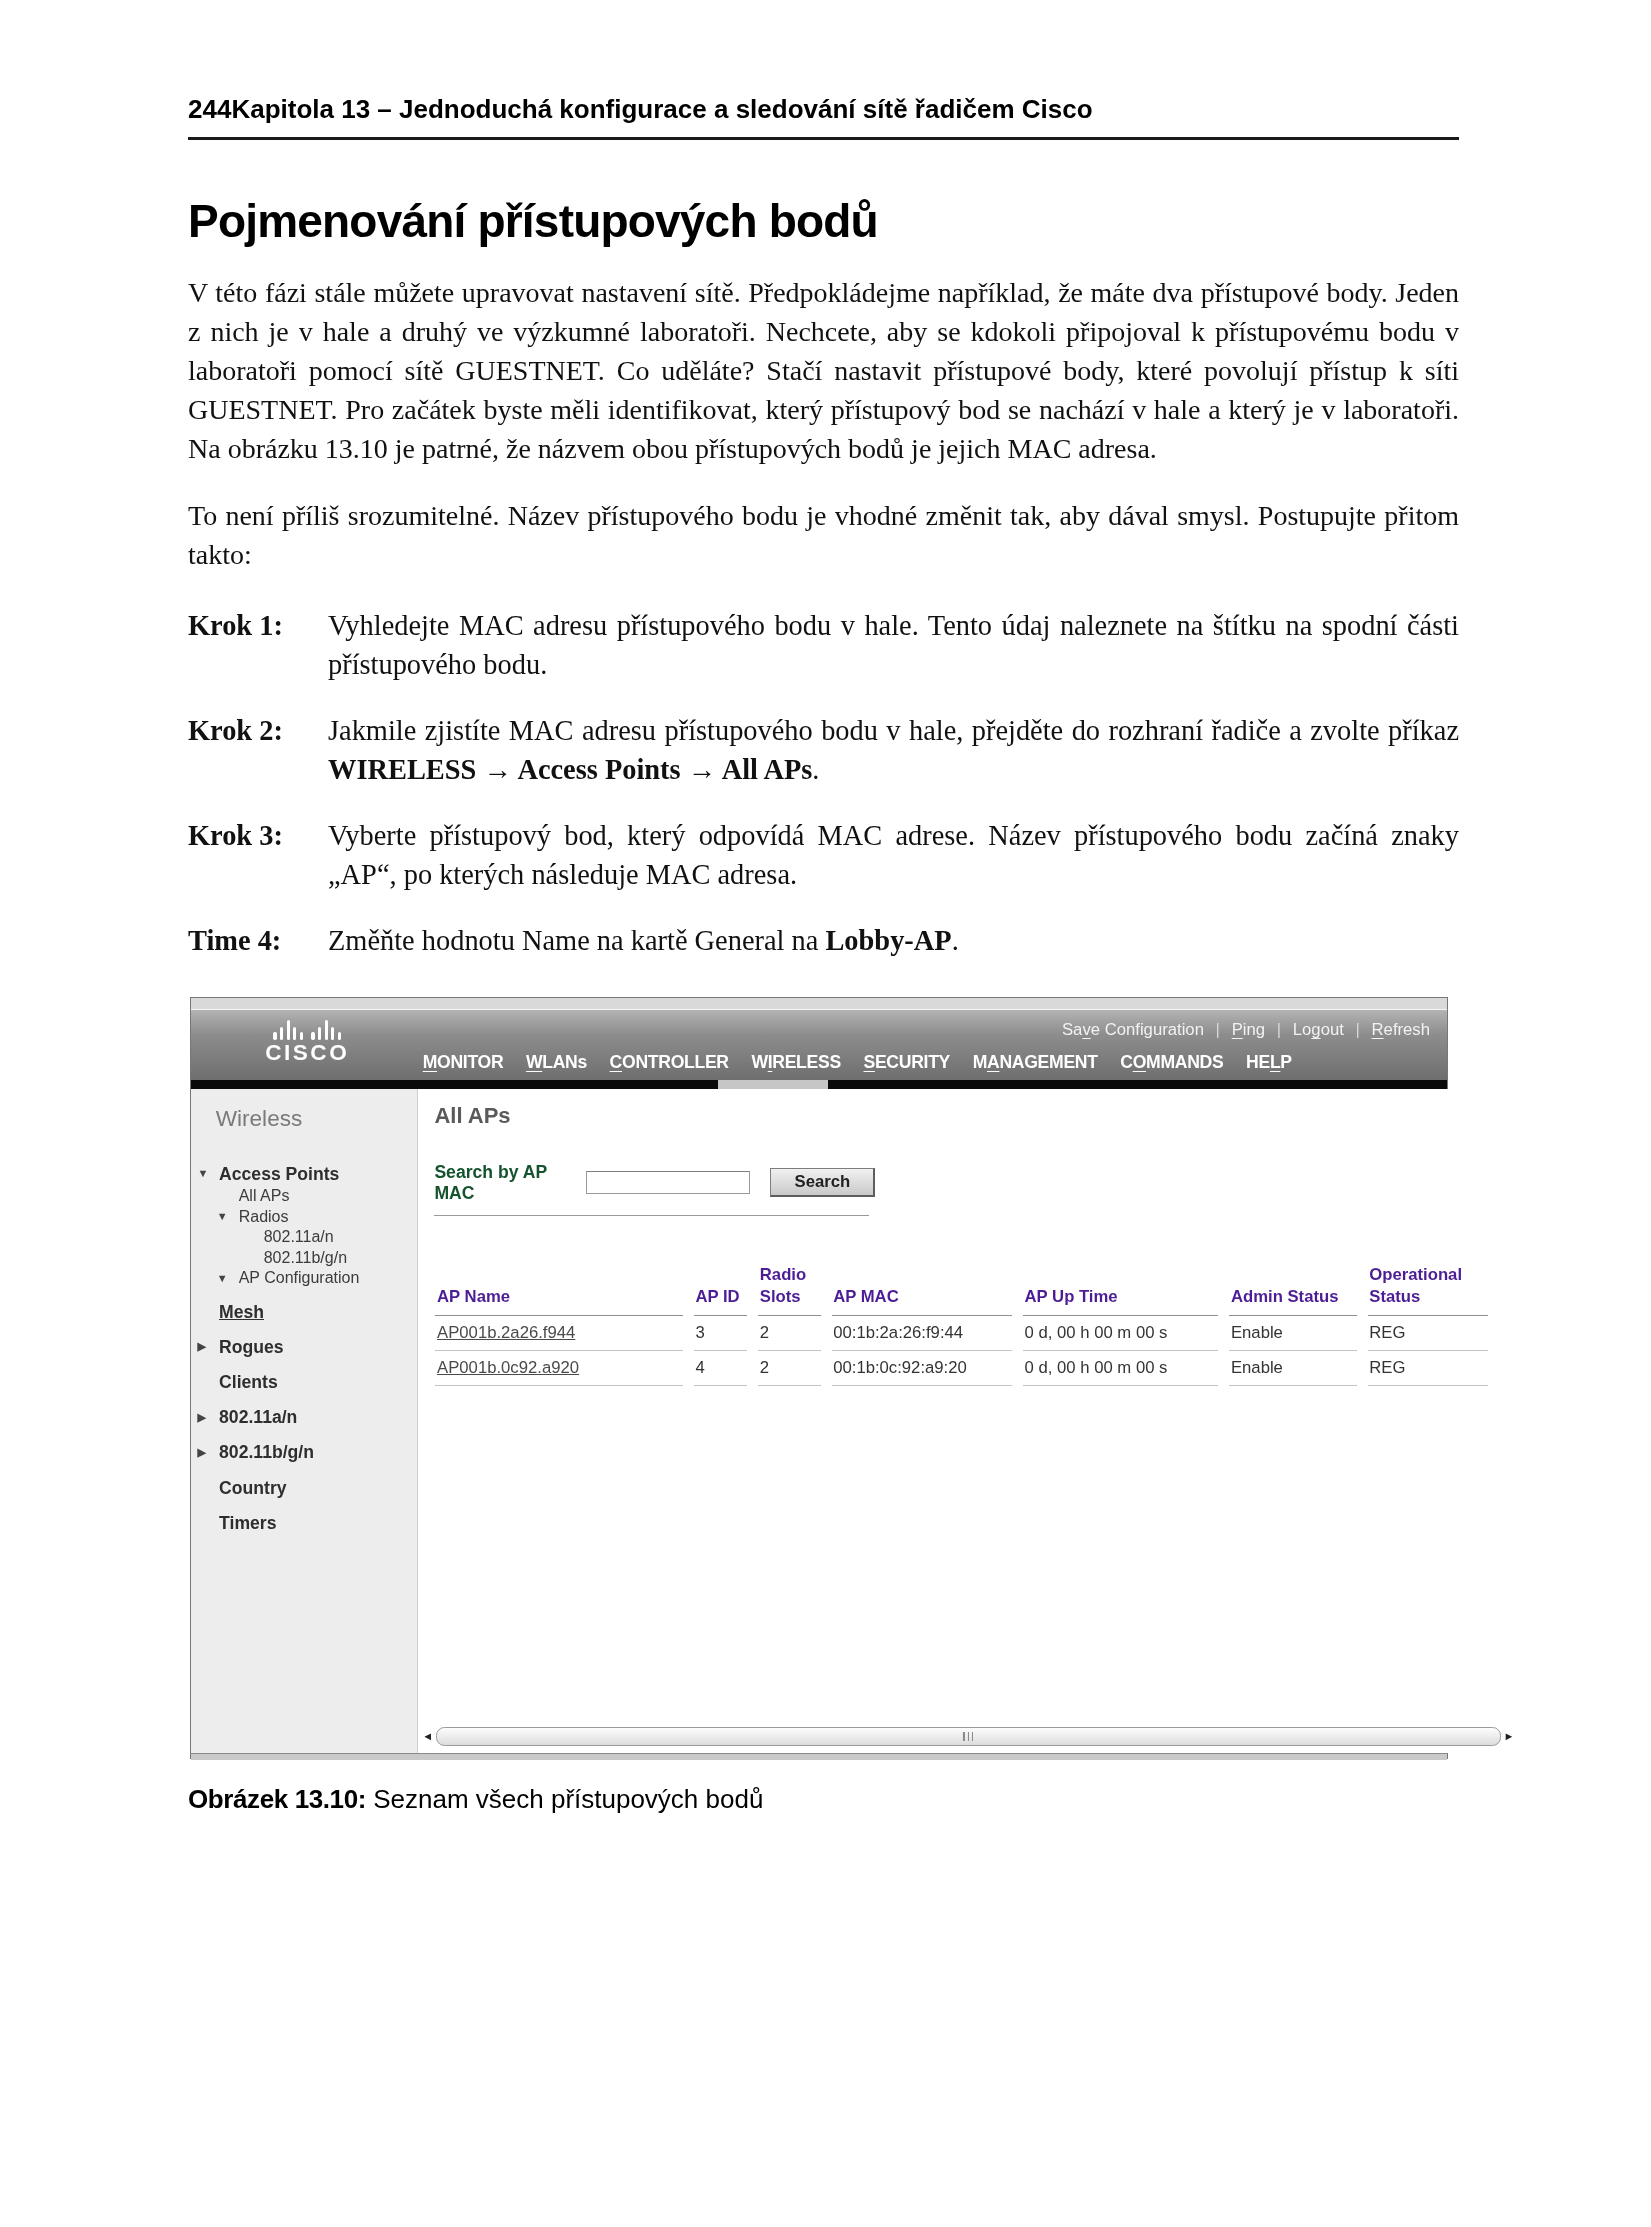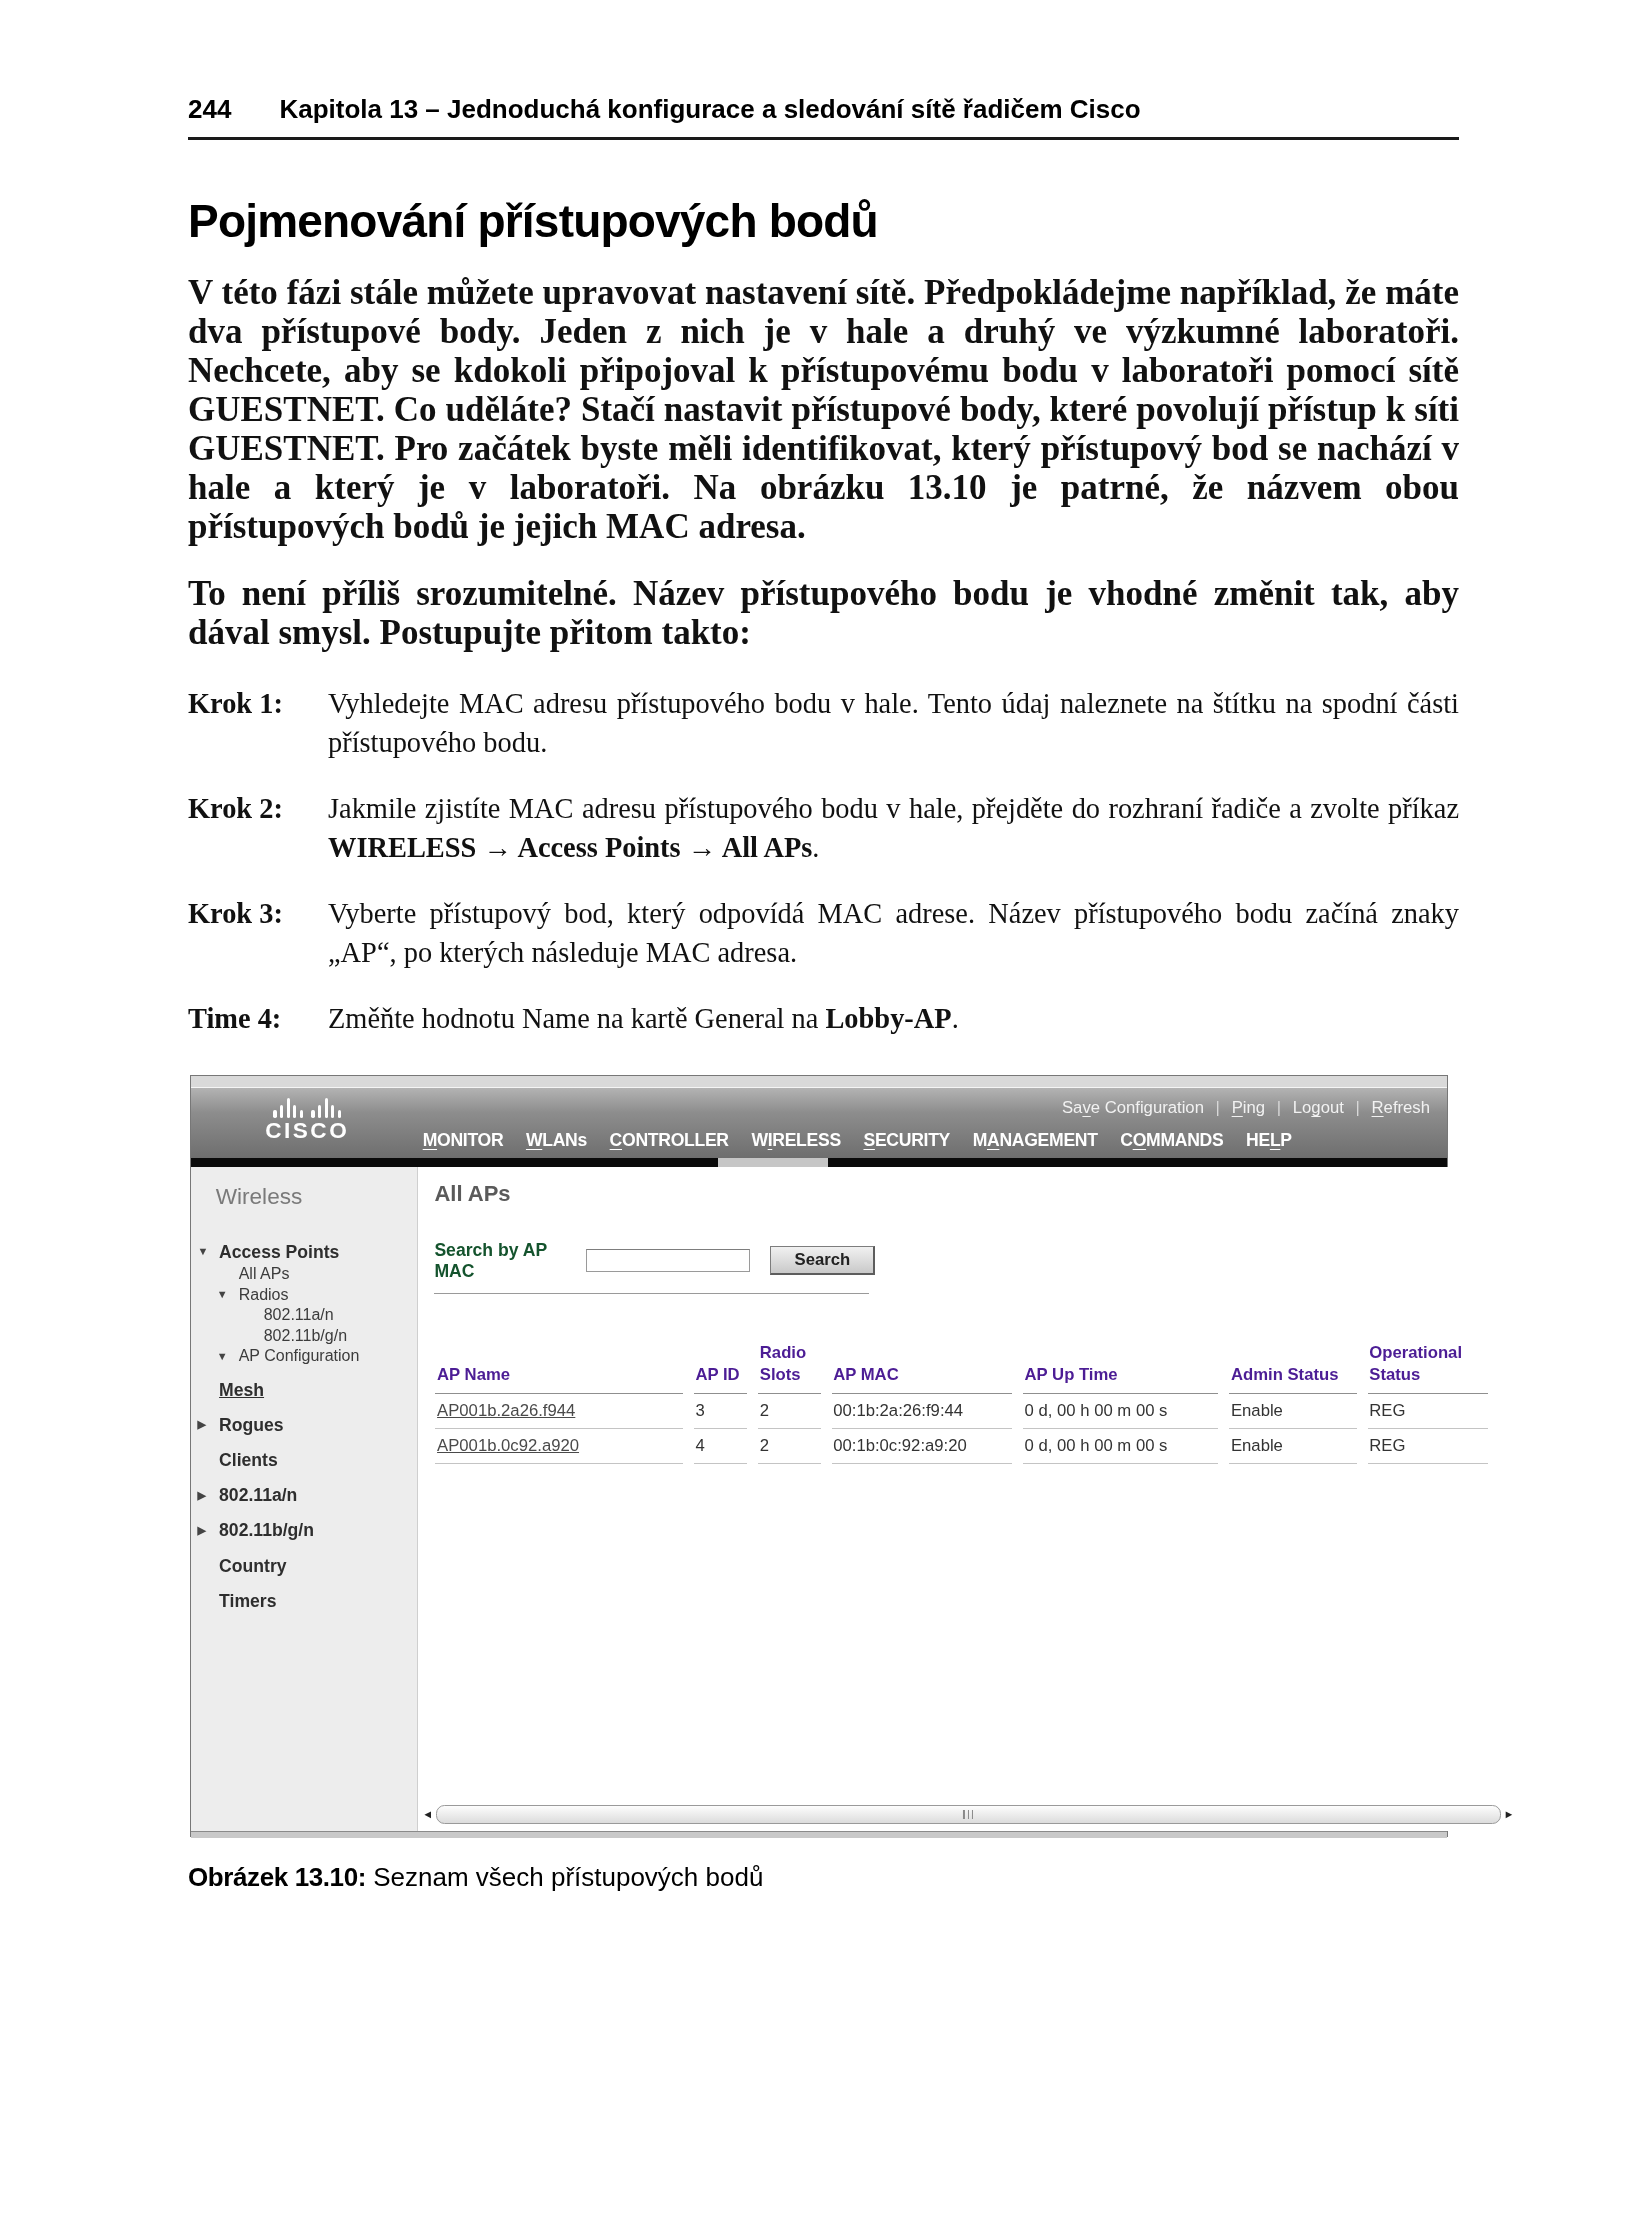--- a/index.html
+++ b/index.html
@@ -7,35 +7,34 @@
     position:relative;
     width:1651px; height:2227px;
     background:#ffffff;
     box-sizing:border-box;
     padding:94px 192px 0 188px;
     font-family:"Liberation Serif", serif;
     color:#111;
   }
   
   .page-header{
-    display:flex; align-items:baseline; gap:48px;
+    display:flex; align-items:baseline; 
     font-family:"Liberation Sans", sans-serif;
     font-weight:bold; font-size:26px; color:#000;
     padding-bottom:11.7px; border-bottom:3.3px solid #1a1a1a;
   }
   
   h1.section-title{
     font-family:"Liberation Sans", sans-serif;
     font-weight:bold; font-size:46px; letter-spacing:-0.8px;
     margin:54px 0 25px 0; color:#000;
   }
   p.body-text{
-    font-size:35px; line-height:39px; text-align:justify;
+    font-size:28px; line-height:39px; text-align:justify;
     margin:0 0 28.4px 0;
-    font-weight:bold;
   }
   
   .steps{margin-top:32px;}
   .step{display:flex; margin-bottom:27px; font-size:28.4px; line-height:39px;}
   .step-label{flex:0 0 140px; font-weight:bold;}
   .step-body{flex:1; text-align:justify;}
   .step-body .seg-bold{font-weight:bold;}
   
   figure.shot{
     margin:37px 0 0 1.7px; padding:0;

